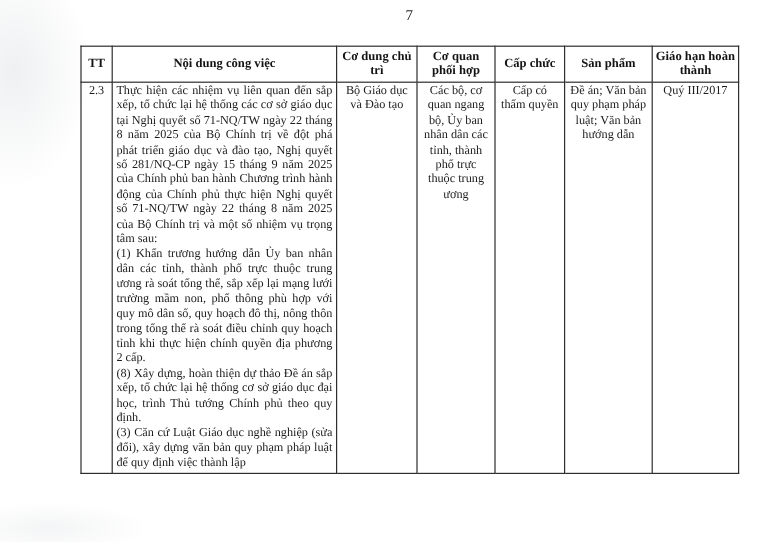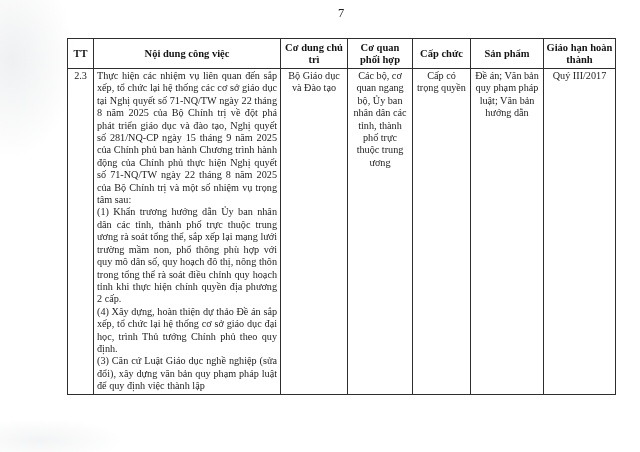--- a/index.html
+++ b/index.html
@@ -107,23 +107,23 @@
       <th>Sản phẩm</th>
       <th>Giáo hạn hoàn thành</th>
     </tr>
   </thead>
   <tbody>
     <tr>
       <td class="cell-tt">2.3</td>
       <td class="cell-noidung">
         <p>Thực hiện các nhiệm vụ liên quan đến sắp xếp, tổ chức lại hệ thống các cơ sở giáo dục tại Nghị quyết số 71-NQ/TW ngày 22 tháng 8 năm 2025 của Bộ Chính trị về đột phá phát triển giáo dục và đào tạo, Nghị quyết số 281/NQ-CP ngày 15 tháng 9 năm 2025 của Chính phủ ban hành Chương trình hành động của Chính phủ thực hiện Nghị quyết số 71-NQ/TW ngày 22 tháng 8 năm 2025 của Bộ Chính trị và một số nhiệm vụ trọng tâm sau:</p>
         <p>(1) Khẩn trương hướng dẫn Ủy ban nhân dân các tỉnh, thành phố trực thuộc trung ương rà soát tổng thể, sắp xếp lại mạng lưới trường mầm non, phổ thông phù hợp với quy mô dân số, quy hoạch đô thị, nông thôn trong tổng thể rà soát điều chỉnh quy hoạch tỉnh khi thực hiện chính quyền địa phương 2 cấp.</p>
-        <p>(4) Xây dựng, hoàn thiện dự thảo Đề án sắp xếp, tổ chức lại hệ thống cơ sở giáo dục đại học, trình Thủ tướng Chính phủ theo quy định.</p>
+        <p>(8) Xây dựng, hoàn thiện dự thảo Đề án sắp xếp, tổ chức lại hệ thống cơ sở giáo dục đại học, trình Thủ tướng Chính phủ theo quy định.</p>
         <p>(3) Căn cứ Luật Giáo dục nghề nghiệp (sửa đổi), xây dựng văn bản quy phạm pháp luật để quy định việc thành lập</p>
       </td>
       <td>Bộ Giáo dục và Đào tạo</td>
       <td>Các bộ, cơ quan ngang bộ, Ủy ban nhân dân các tỉnh, thành phố trực thuộc trung ương</td>
-      <td>Cấp có trọng quyền</td>
+      <td>Cấp có thẩm quyền</td>
       <td>Đề án; Văn bản quy phạm pháp luật; Văn bản hướng dẫn</td>
       <td>Quý III/2017</td>
     </tr>
   </tbody>
 </table>
 
 </body></html>

